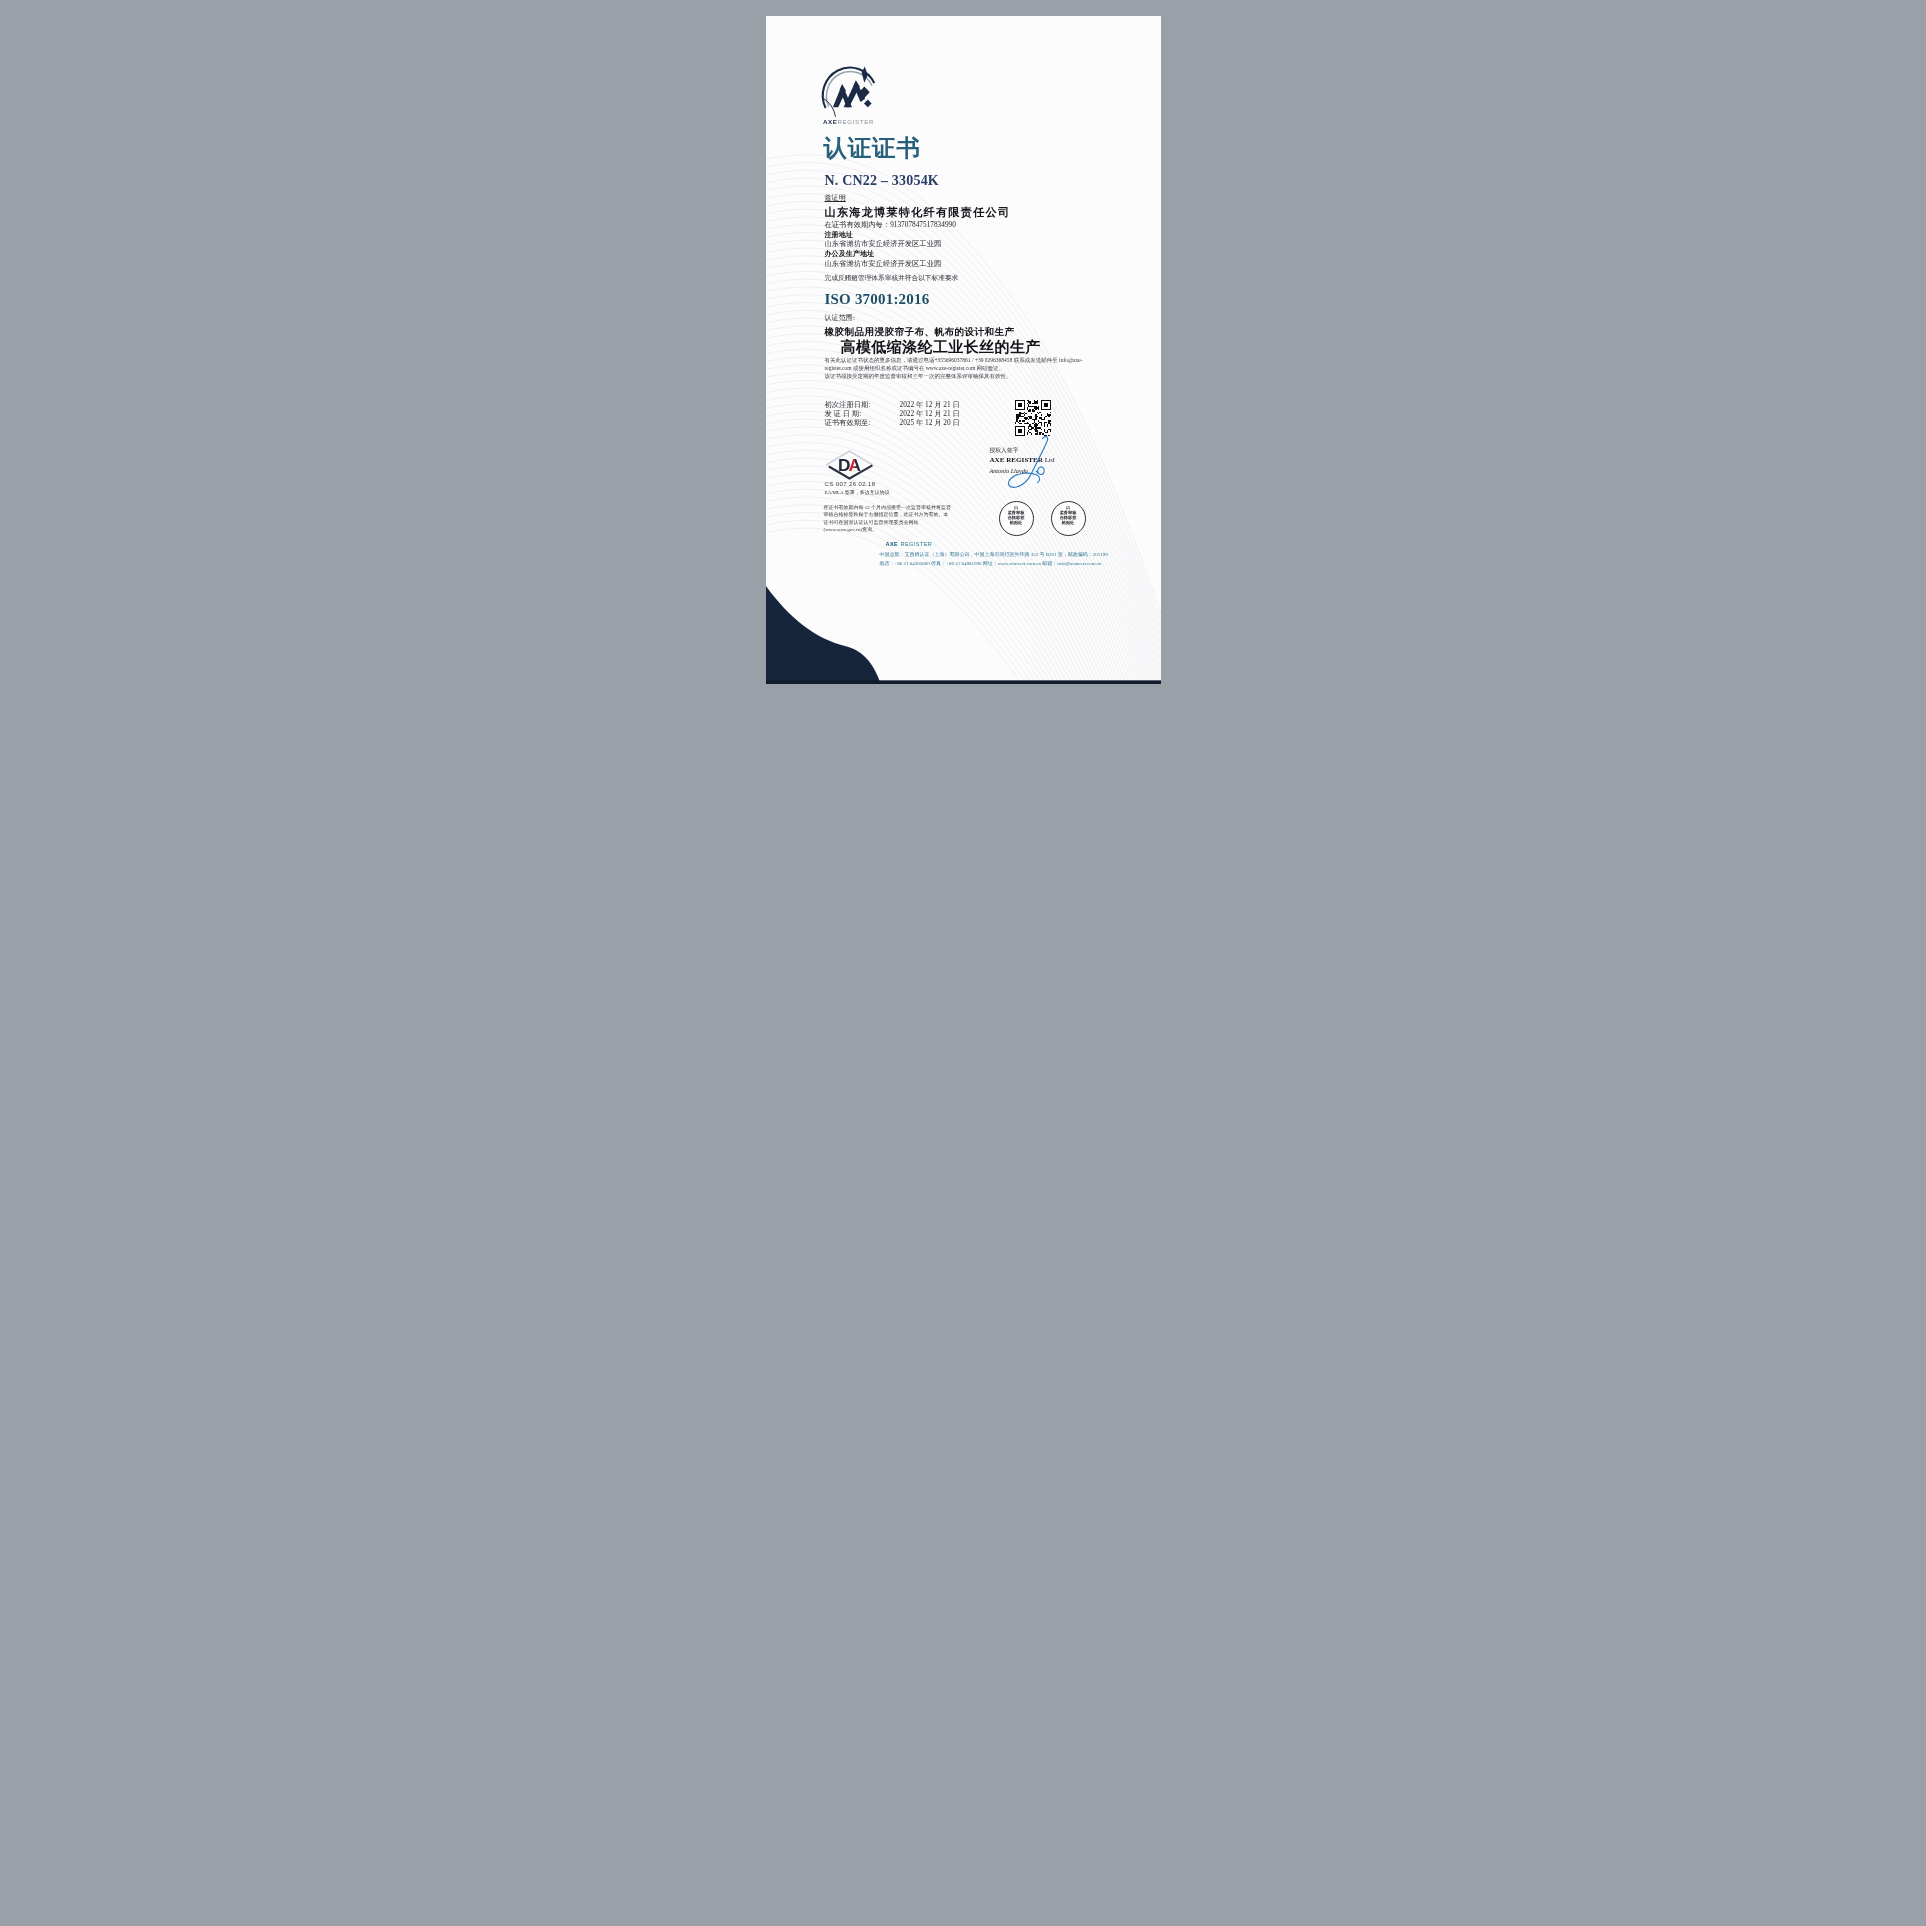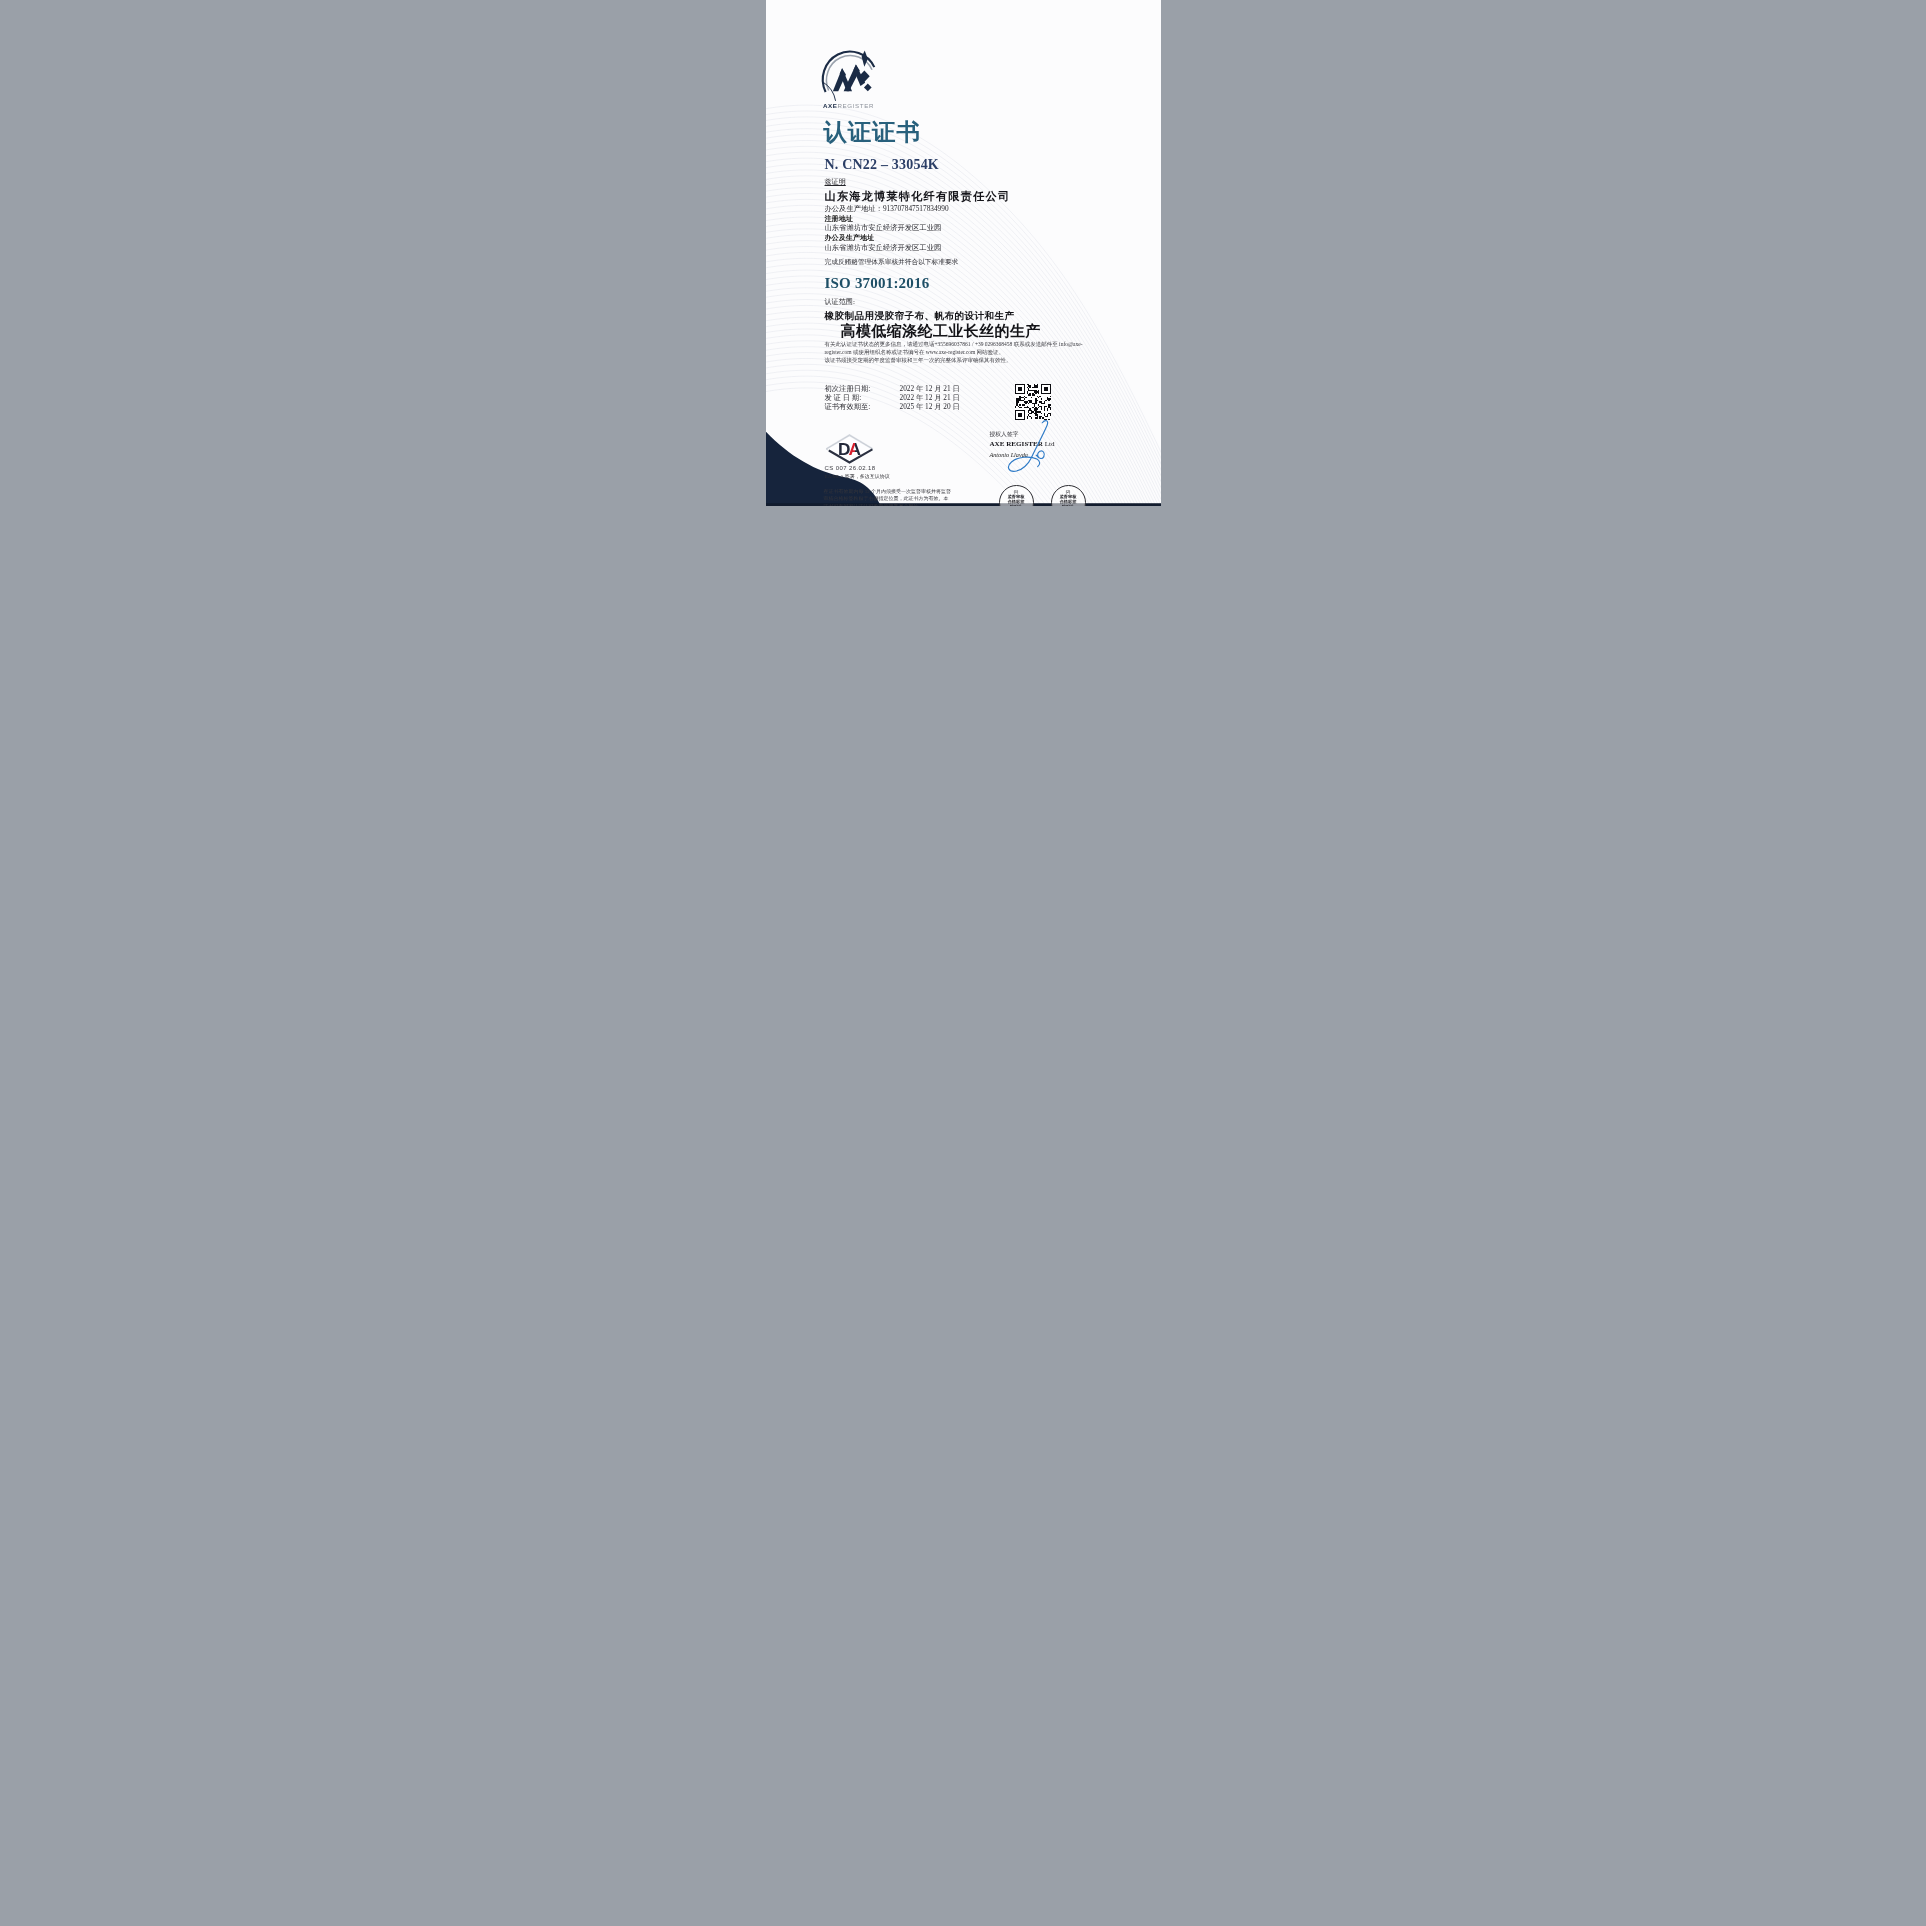--- a/index.html
+++ b/index.html
@@ -1,17 +1,17 @@
 <!DOCTYPE html>
 <html style="font-size:6.2px"><head>
 <meta charset="utf-8">
 <style>
   html,body{margin:0;padding:0;background:#9aa0a8;}
   .page{
-    position:relative; width:395px; height:506px; margin:0 auto;
+    position:relative; width:395px; height:668px; margin:16px auto;
     background:#fcfcfd; overflow:hidden;
     font-family:"Liberation Serif","DejaVu Serif",serif;
     color:#26262b;
   }
   .abs{position:absolute;}
   svg{display:block;}
   #bg{position:absolute;inset:0;width:100%;height:100%;}
 
   
   .logo{left:52px; top:46px; width:62px; height:67px;}
@@ -148,21 +148,21 @@
     </svg>
     <div class="logo-word">
       <span class="b">AXE</span><span class="l">REGISTER</span>
     </div>
   </div>
 
   <div class="abs title">认证证书</div>
   <div class="abs certno">N. CN22 – 33054K</div>
   <div class="abs certify">兹证明</div>
   <div class="abs company">山东海龙博莱特化纤有限责任公司</div>
-  <div class="abs credit"><span>办公及生产地址：</span><span>913707847517834990</span></div>
+  <div class="abs credit"><span>在证书有效期内每：</span><span>913707847517834990</span></div>
   <div class="abs lbl" style="top:214px">注册地址</div>
   <div class="abs addr" style="top:223px">山东省潍坊市安丘经济开发区工业园</div>
   <div class="abs lbl" style="top:233px">办公及生产地址</div>
   <div class="abs addr" style="top:243px">山东省潍坊市安丘经济开发区工业园</div>
 
   <div class="abs statement">完成反贿赂管理体系审核并符合以下标准要求</div>
   <div class="abs standard">ISO 37001:2016</div>
   <div class="abs scopelbl">认证范围:</div>
   <div class="abs scope1">橡胶制品用浸胶帘子布、帆布的设计和生产</div>
   <div class="abs scope2">高模低缩涤纶工业长丝的生产</div>

